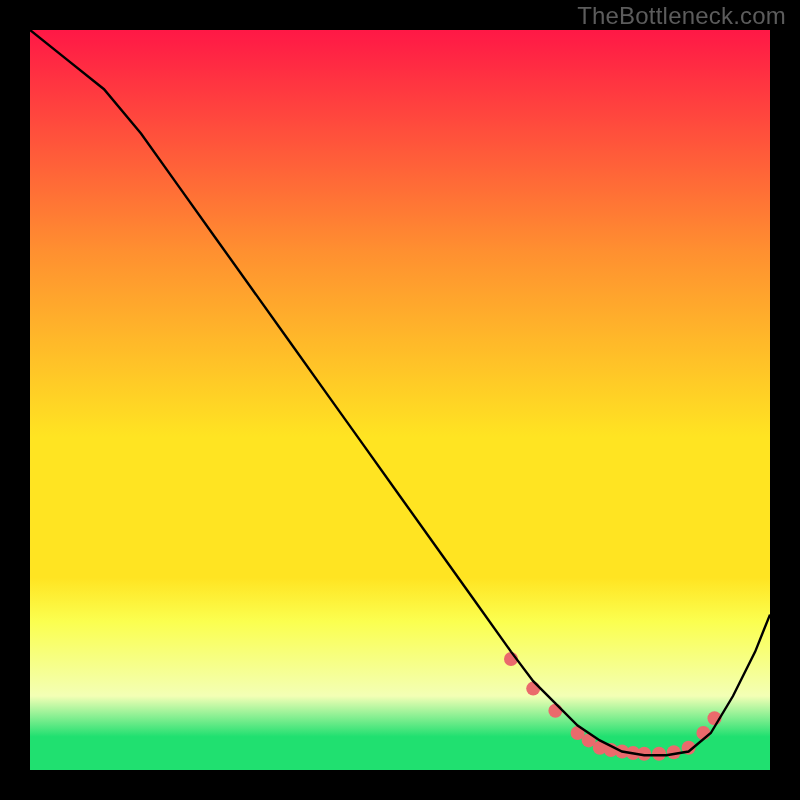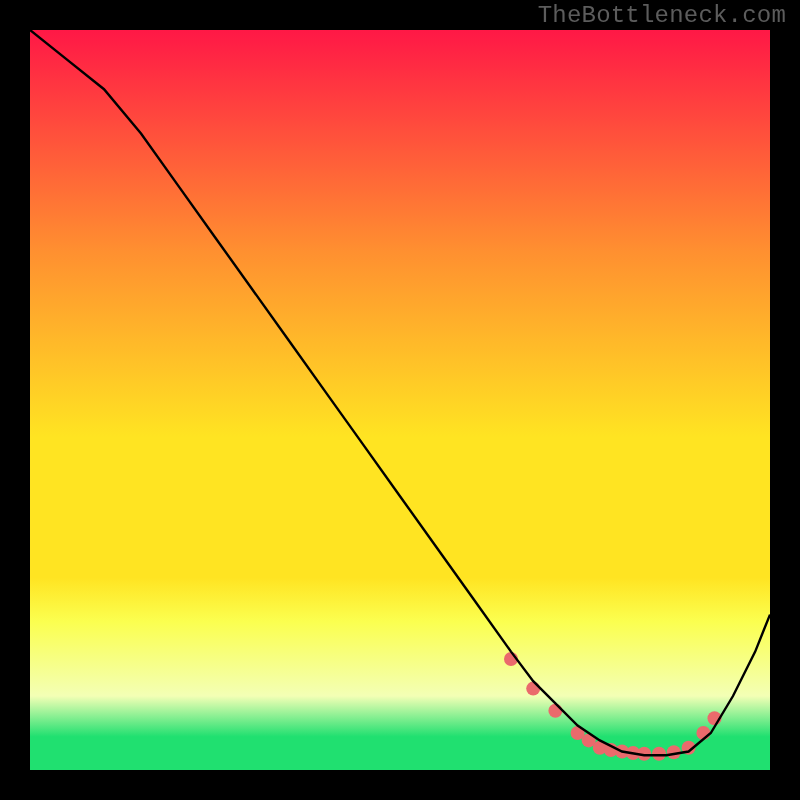--- a/index.html
+++ b/index.html
@@ -19,21 +19,20 @@
   }
   .watermark {
     position: absolute;
     top: 2px;
     right: 14px;
     color: #5c5c5c;
     font-size: 24px;
     font-weight: 400;
     letter-spacing: 0.2px;
     z-index: 50;
-    font-family: Liberation Mono, monospace;
   }
   svg.plot {
     position: absolute;
     left: 0;
     top: 0;
   }
 </style>
 </head>
 <body>
 

